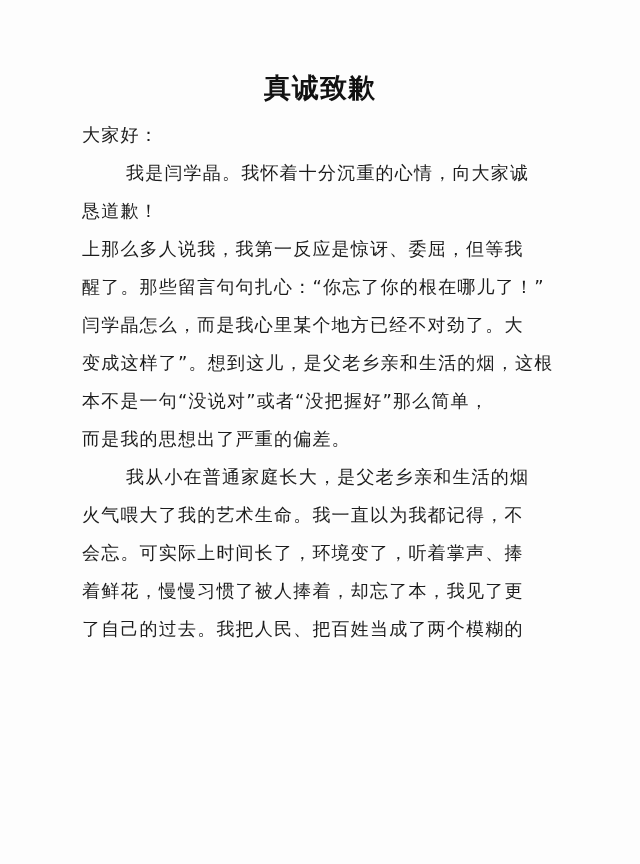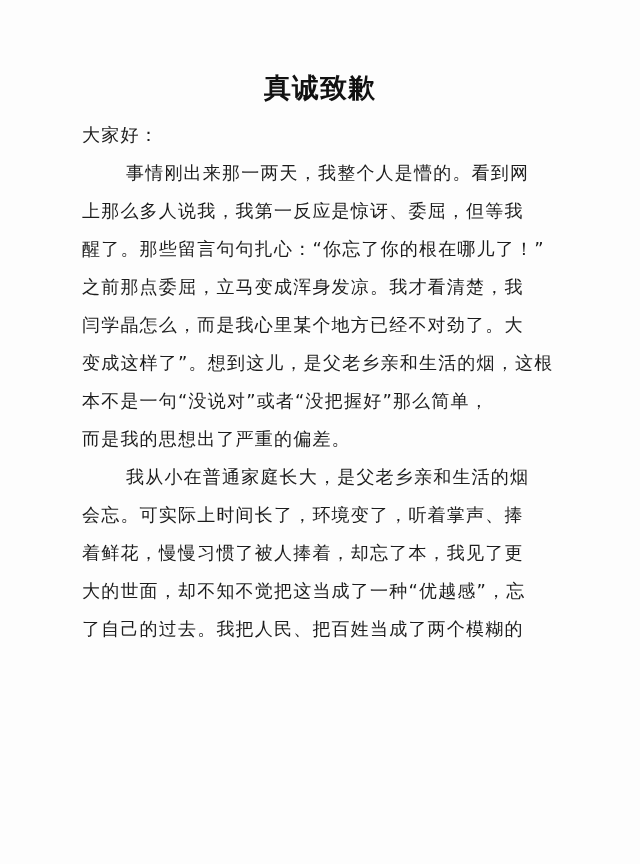--- a/index.html
+++ b/index.html
@@ -13,28 +13,28 @@
   .indent { padding-left:44px; }
 </style>
 </head>
 <body>
 
 <div class="page">
   <div class="title">真诚致歉</div>
   <div class="body">
     <div class="line">大家好：</div>
     <div id="lines">
-        <div class="line indent">事情刚出来那一两天，我整个人是懵的。看到网</div>
+        <div class="line indent">我是闫学晶。我怀着十分沉重的心情，向大家诚</div>
+        <div class="line">恳道歉！</div>
         <div class="line">上那么多人说我，我第一反应是惊讶、委屈，但等我</div>
         <div class="line">醒了。那些留言句句扎心：“你忘了你的根在哪儿了！”</div>
-        <div class="line">之前那点委屈，立马变成浑身发凉。我才看清楚，我</div>
         <div class="line">闫学晶怎么，而是我心里某个地方已经不对劲了。大</div>
         <div class="line">变成这样了”。想到这儿，是父老乡亲和生活的烟，这根</div>
         <div class="line">本不是一句“没说对”或者“没把握好”那么简单，</div>
         <div class="line">而是我的思想出了严重的偏差。</div>
         <div class="line indent">我从小在普通家庭长大，是父老乡亲和生活的烟</div>
+        <div class="line">火气喂大了我的艺术生命。我一直以为我都记得，不</div>
         <div class="line">会忘。可实际上时间长了，环境变了，听着掌声、捧</div>
         <div class="line">着鲜花，慢慢习惯了被人捧着，却忘了本，我见了更</div>
-        <div class="line">大的世面，却不知不觉把这当成了一种“优越感”，忘</div>
         <div class="line">了自己的过去。我把人民、把百姓当成了两个模糊的</div>
       </div>
   </div>
 </div>
 
 </body></html>

